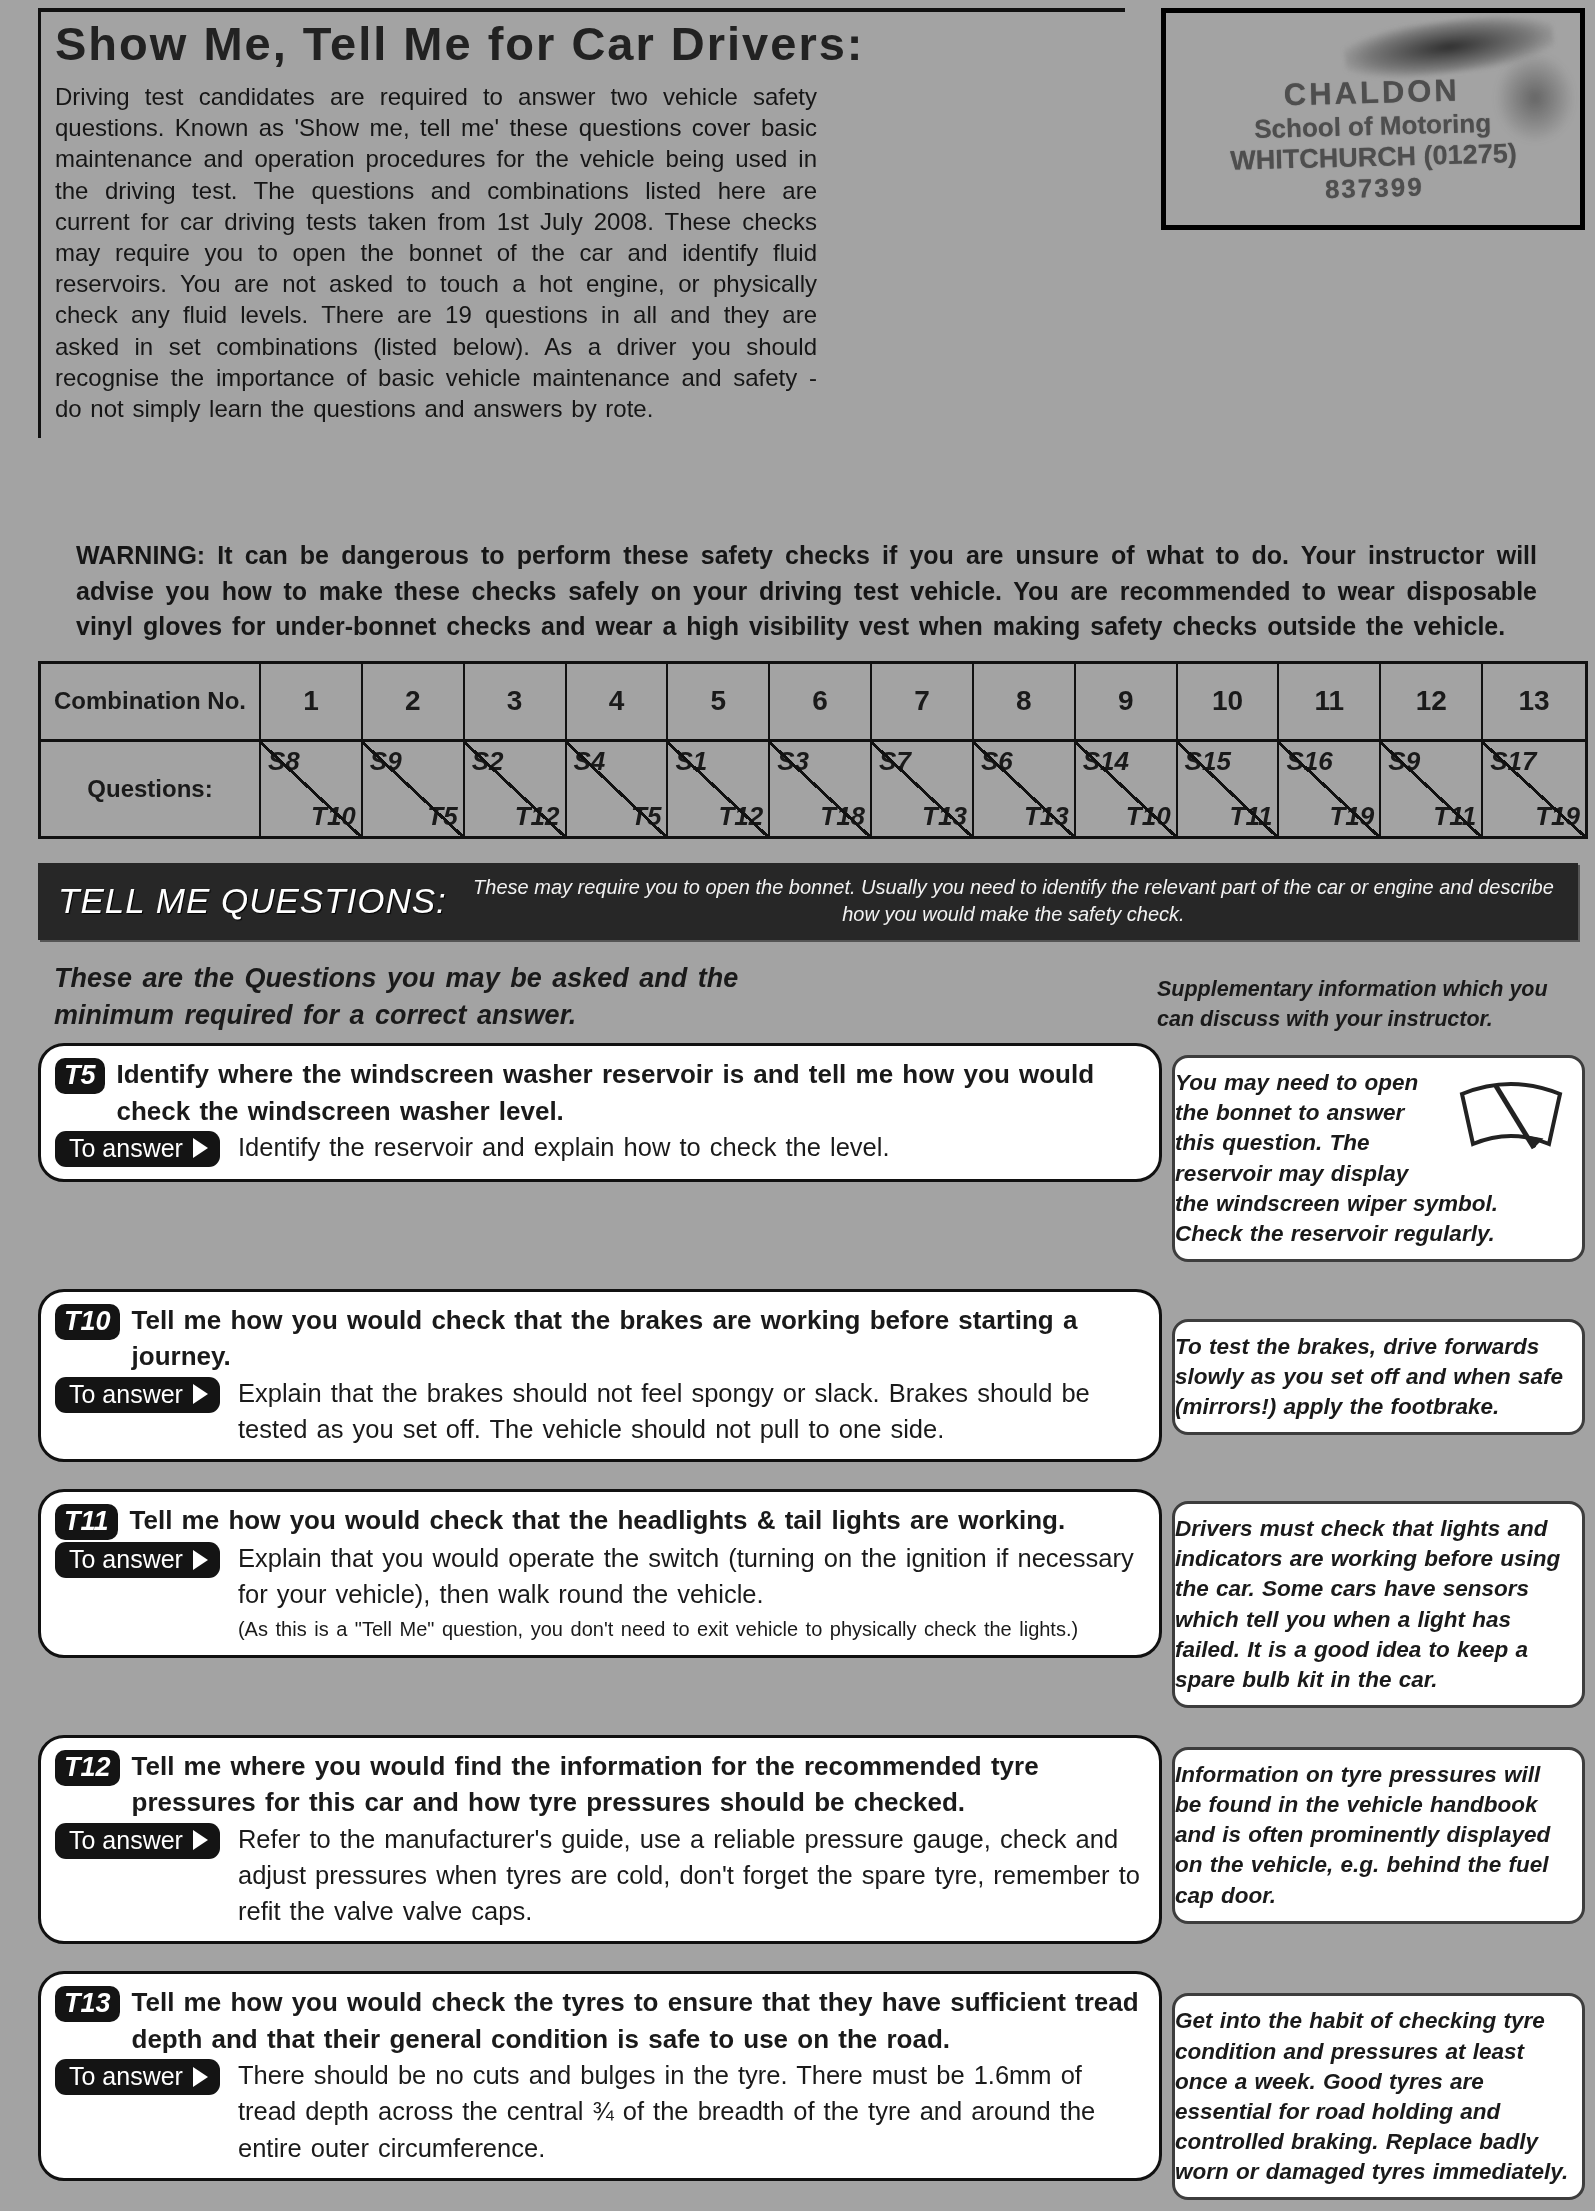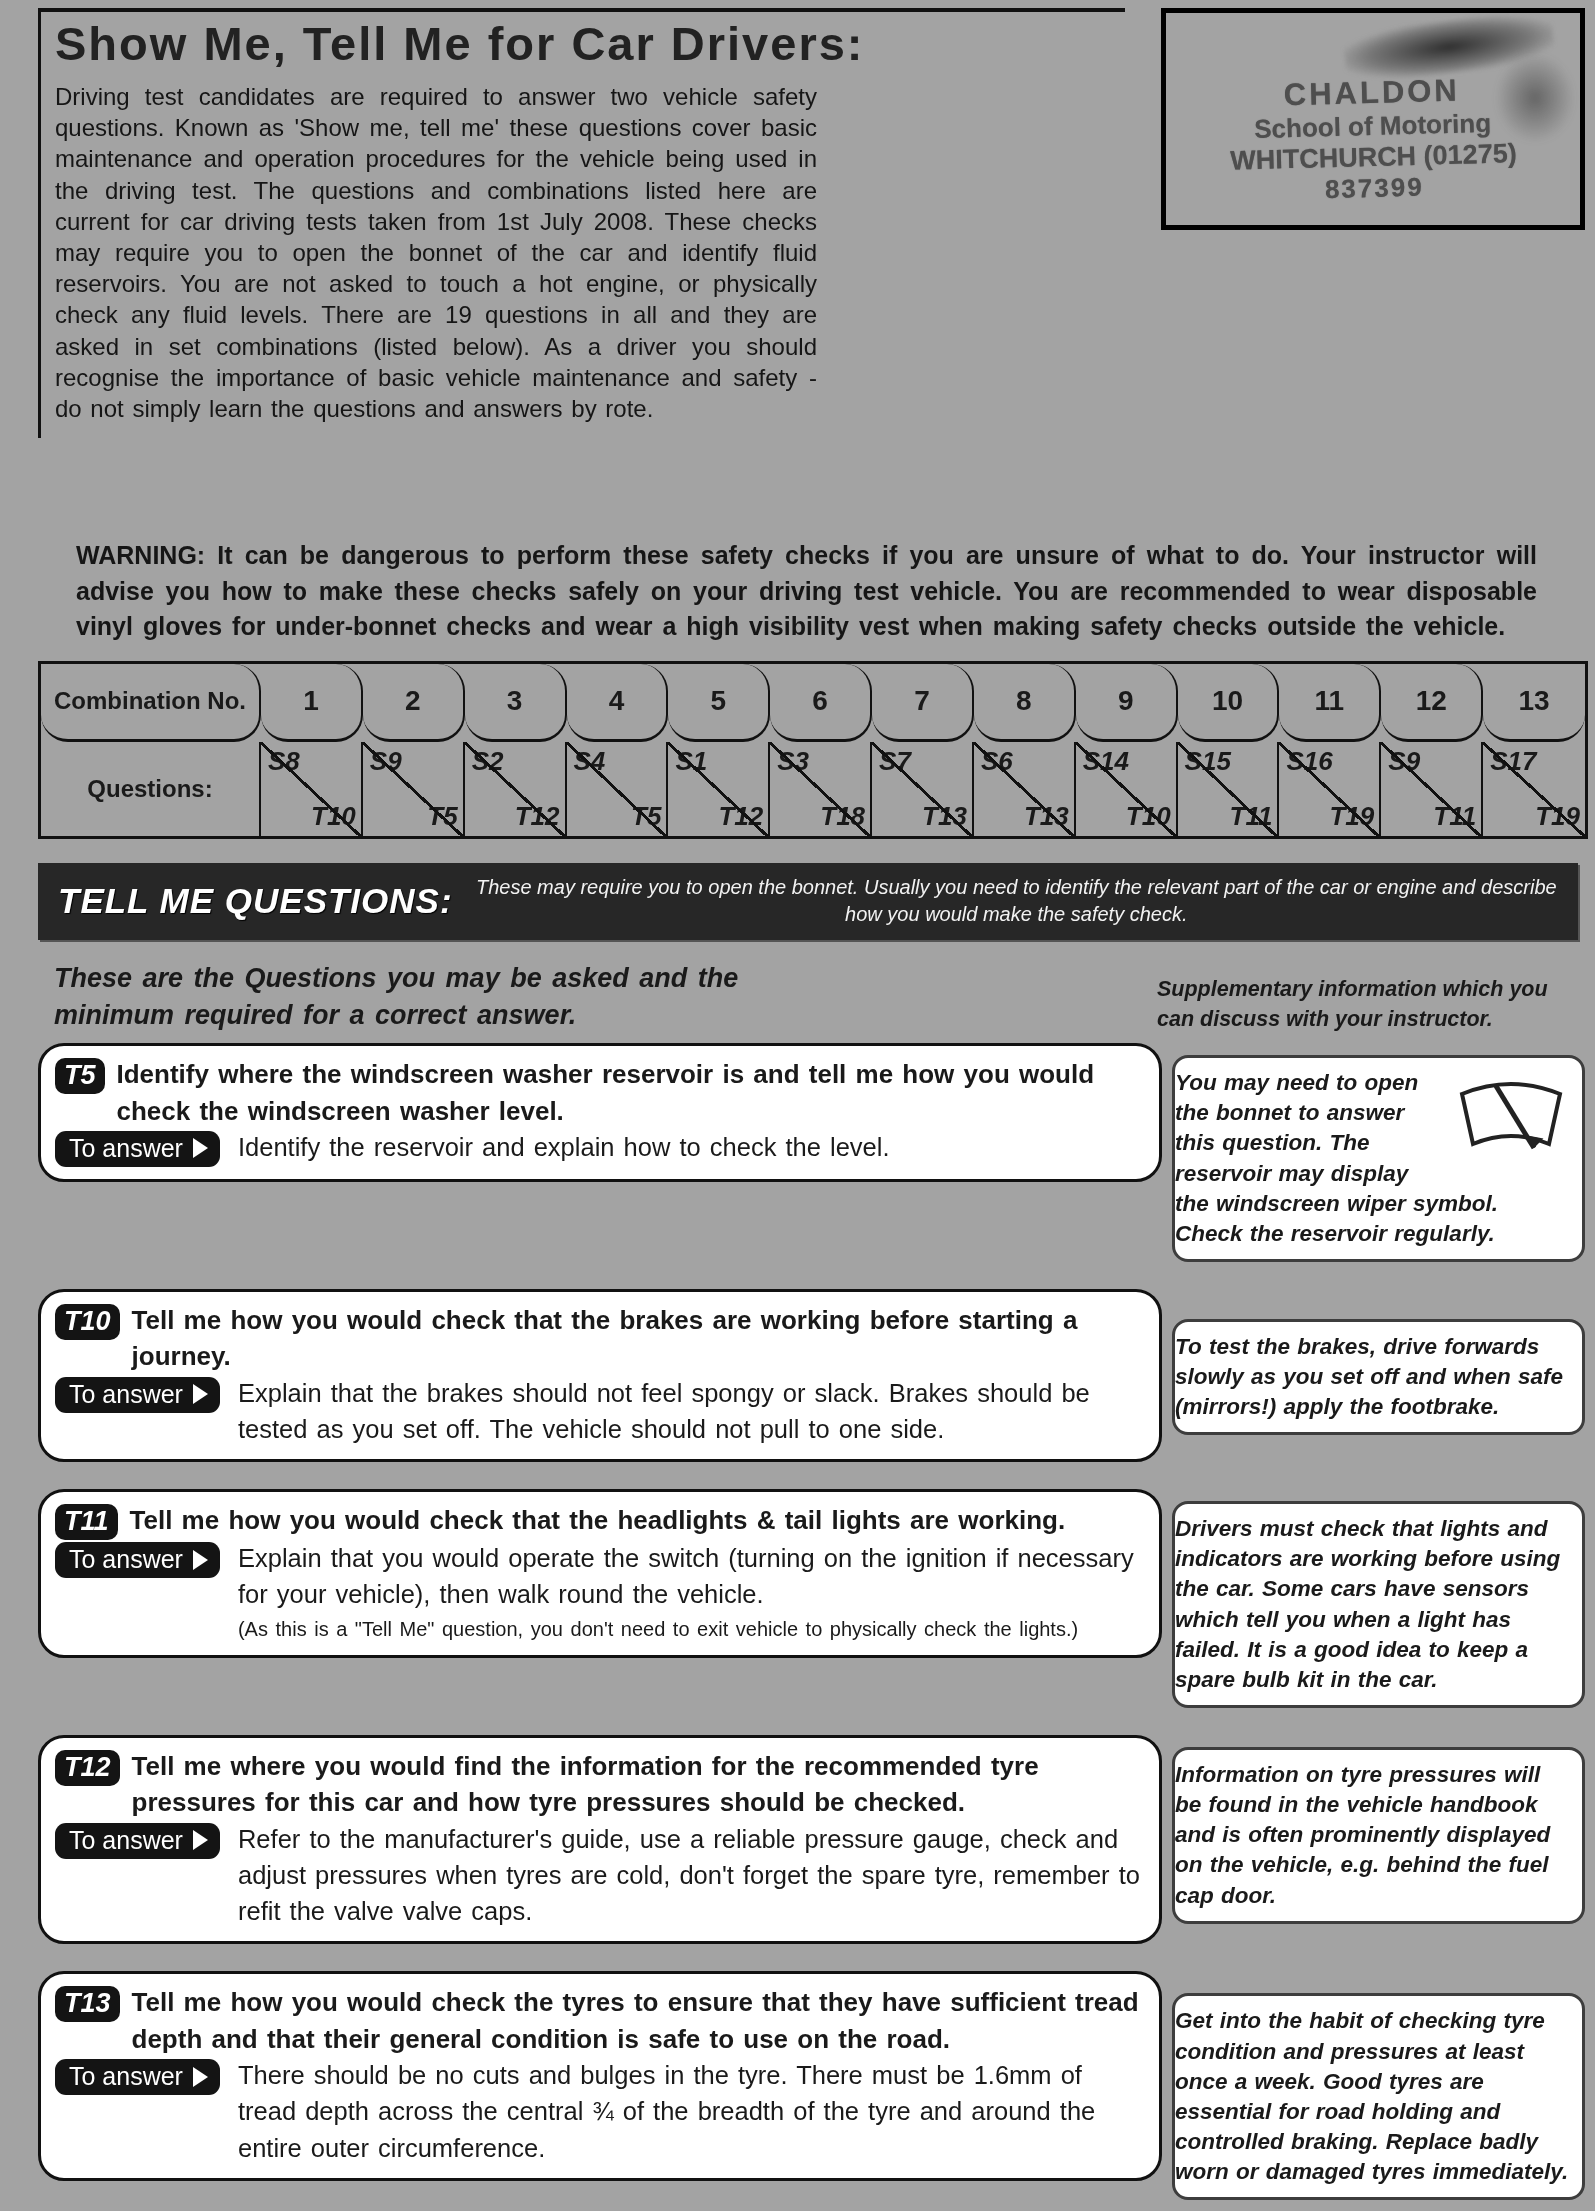--- a/index.html
+++ b/index.html
@@ -55,36 +55,36 @@
   
   .combo-table {
     margin-top:16px; width:1550px; border:3px solid #111;
     display:grid; grid-template-columns:220px repeat(13, 1fr);
   }
   .combo-table .cell {
     border-right:2px solid #111; display:flex; align-items:center; justify-content:center;
     font-weight:bold; position:relative;
   }
   .combo-table .cell:nth-child(14n) { border-right:none; }
-  .row1 { height:78px; border-bottom:3px solid #111; font-size:28px;border-radius:27px; }
+  .row1 { height:78px; border-bottom:3px solid #111; font-size:28px; }
   .row2 { height:94px; }
   .lbl { font-size:24px; }
   .diag::after{
     content:""; position:absolute; inset:0;
     background:linear-gradient(to right top, transparent calc(50% - 2px), #111 calc(50% - 2px), #111 calc(50% + 1px), transparent calc(50% + 1px));
   }
   .diag .s { position:absolute; top:4px; left:7px; font-style:italic; font-size:26px; }
   .diag .t { position:absolute; bottom:4px; right:5px; font-style:italic; font-size:26px; }
   
   .banner {
     margin-top:24px; width:1540px; background:#272727; color:#fff;
     display:flex; align-items:center; min-height:77px; box-shadow:2px 2px 0 #555;
   }
   .banner-title {
-    font-size:35px; font-weight:bold; font-style:italic; letter-spacing:1px;
+    font-size:35px; font-weight:normal; font-style:italic; letter-spacing:1px;
     margin-left:20px; white-space:nowrap; text-shadow:1px 1px 1px #000;text-align:center;
   }
   .banner-desc {
     flex:1; font-style:italic; font-size:20px; line-height:1.35; text-align:center;
     padding:6px 14px 6px 16px; color:#f2f2f2;
   }
   
   .sec-heads { display:flex; margin:20px 0 8px 0; }
   .sec-left {
     width:700px; margin-left:16px; font-weight:bold; font-style:italic;

